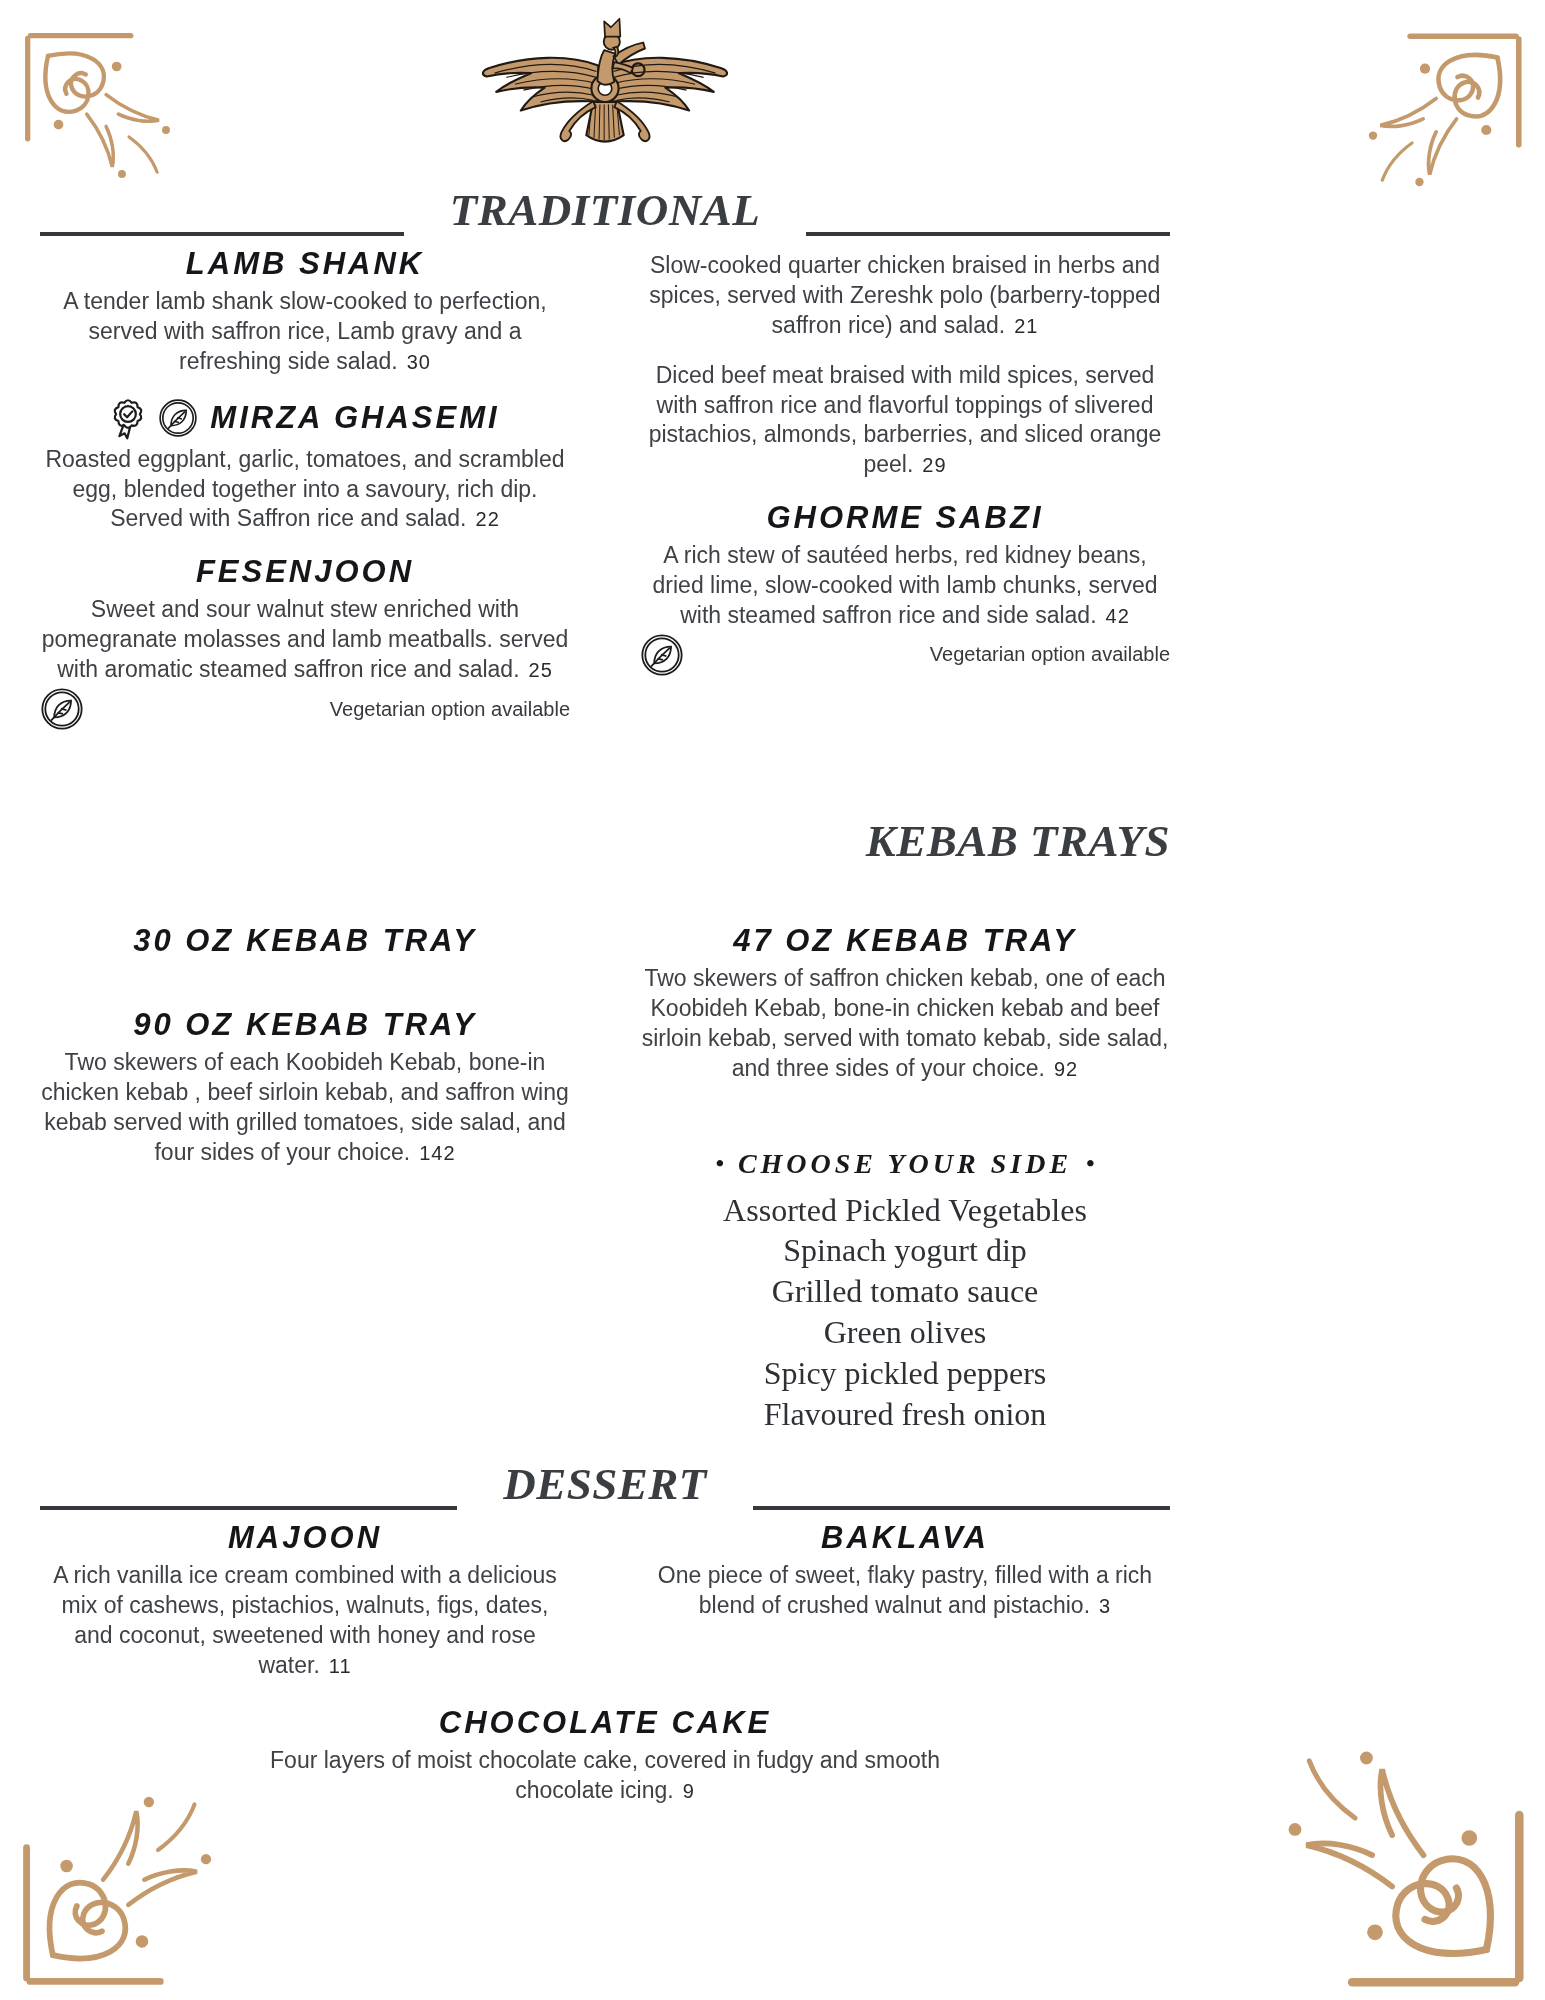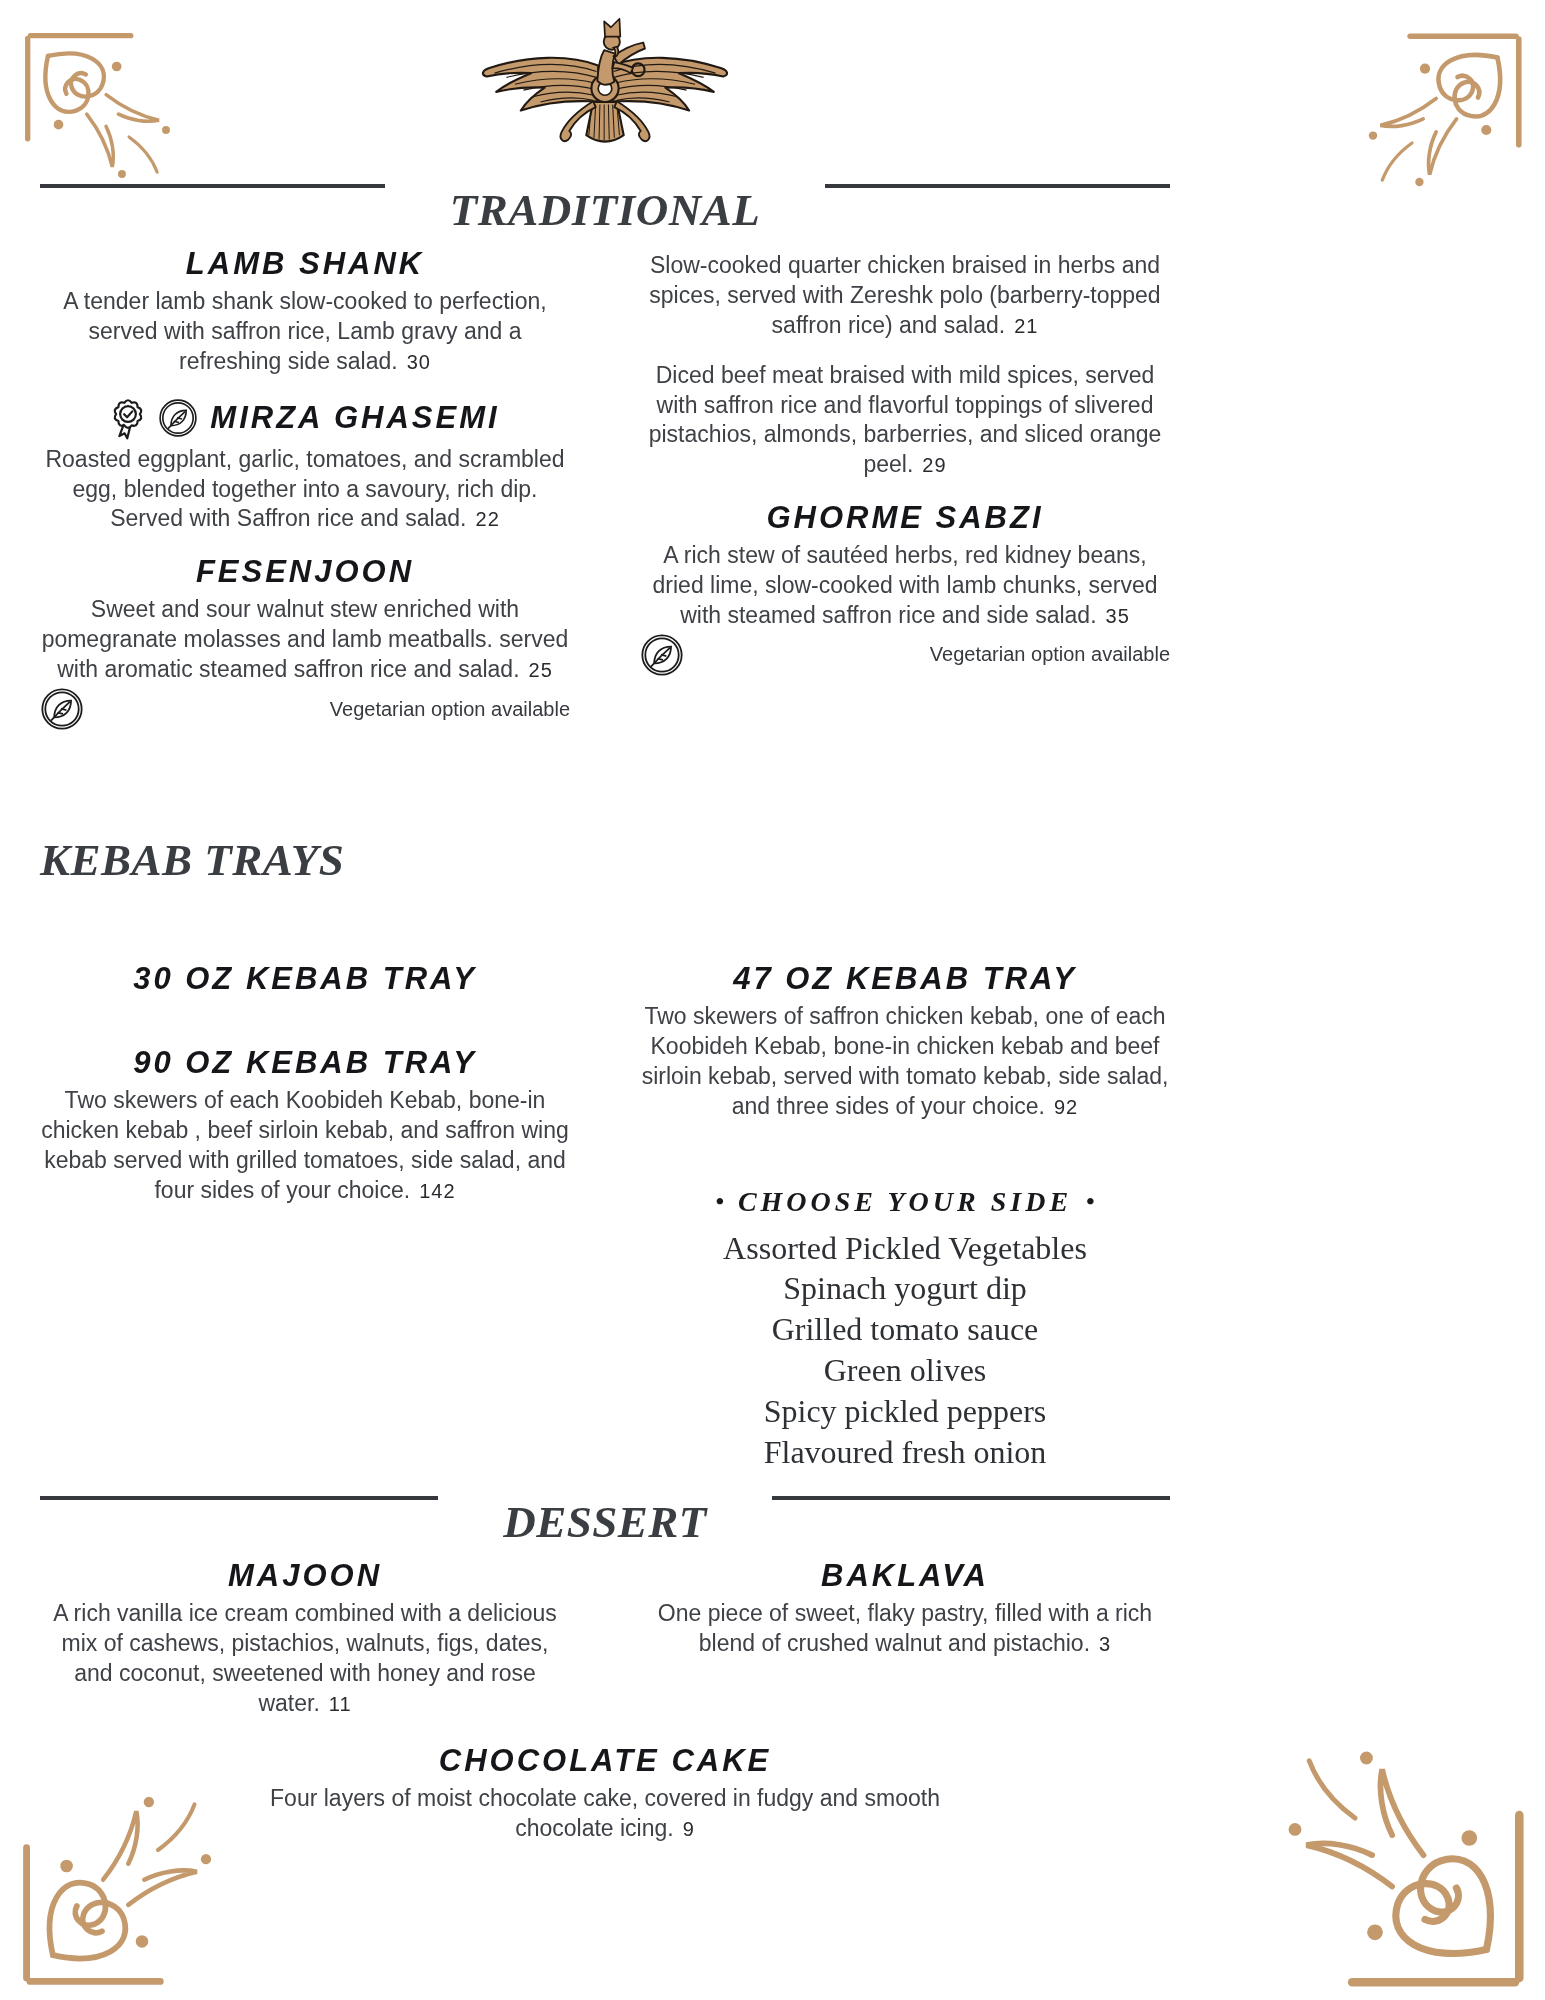--- a/index.html
+++ b/index.html
@@ -10,21 +10,21 @@
     position:relative;
     overflow:hidden;
     color:#3e4146;
   }
   .content { position:absolute; left:40px; top:0; width:1130px; }
 
   
   .logo-wrap { text-align:center; margin-top:6px; height:172px; }
 
   
-  .heading-row { display:flex; align-items:flex-start; gap:65px; margin-top:6px; }
+  .heading-row { display:flex; align-items:flex-end; gap:46px; margin-top:6px; }
   .heading-row .rule { flex:1; height:4px; background:#35383c; }
   .heading-title {
     font-family:"Liberation Serif", serif; font-style:italic; font-weight:600;
     font-size:45px; color:#3a3d42; letter-spacing:0.5px; white-space:nowrap;
   }
 
   
   .cols { display:flex; gap:70px; margin-top:10px; }
   .col { flex:1; text-align:center; min-width:0; }
 
@@ -213,21 +213,21 @@
 
     <div class="col">
       <div class="item">
         <p class="item-desc"><span>Slow-cooked quarter chicken braised in herbs and spices, served with Zereshk polo (barberry-topped saffron rice) and salad.</span><span class="price">21</span></p>
       </div>
       <div class="item">
         <p class="item-desc"><span>Diced beef meat braised with mild spices, served with saffron rice and flavorful toppings of slivered pistachios, almonds, barberries, and sliced orange peel.</span><span class="price">29</span></p>
       </div>
       <div class="item">
         <div class="item-title">GHORME SABZI</div>
-        <p class="item-desc"><span>A rich stew of sautéed herbs, red kidney beans, dried lime, slow-cooked with lamb chunks, served with steamed saffron rice and side salad.</span><span class="price">35</span></p>
+        <p class="item-desc"><span>A rich stew of sautéed herbs, red kidney beans, dried lime, slow-cooked with lamb chunks, served with steamed saffron rice and side salad.</span><span class="price">42</span></p>
         <div class="veg-note">
           <svg viewBox="0 0 34 34" width="44" height="44">
               <use href="#leaf-badge"></use>
             </svg>
           <span class="veg-note-text">Vegetarian option available</span>
         </div>
       </div>
     </div>
   </div>
 

